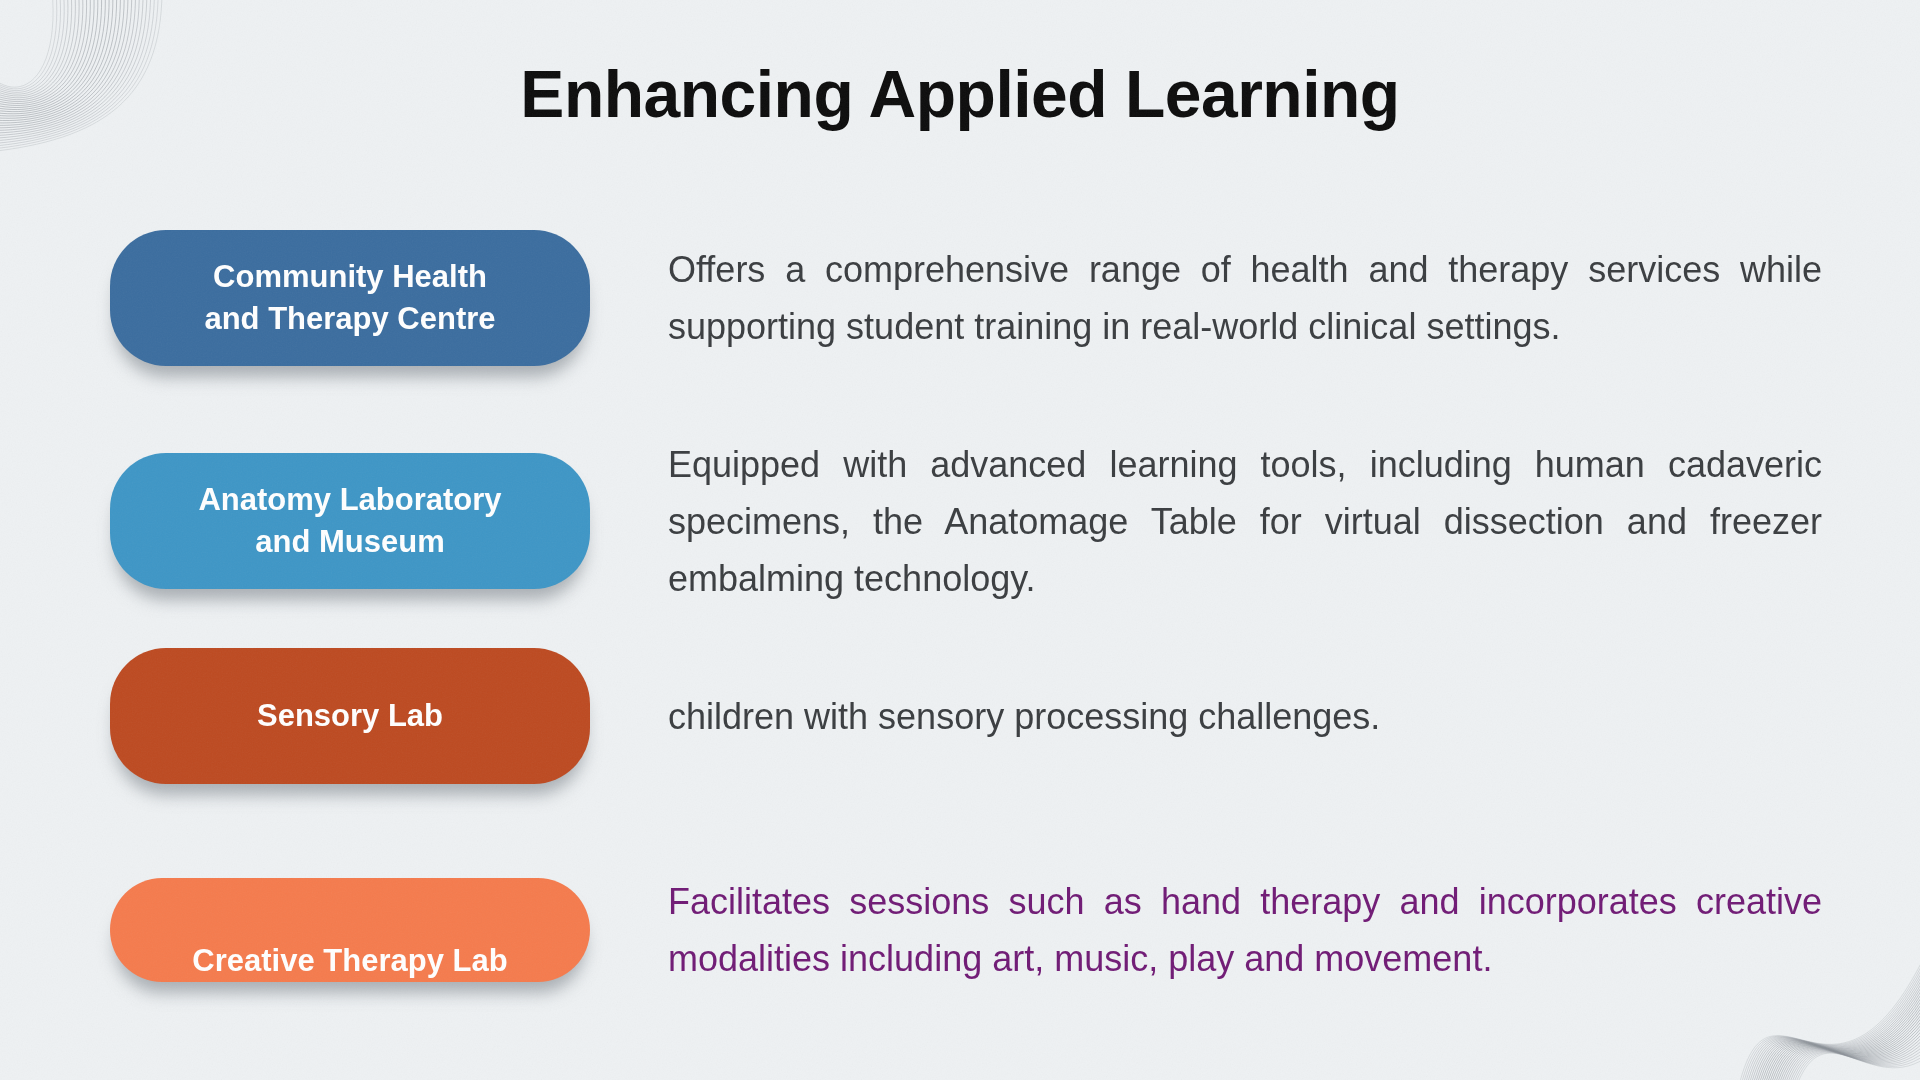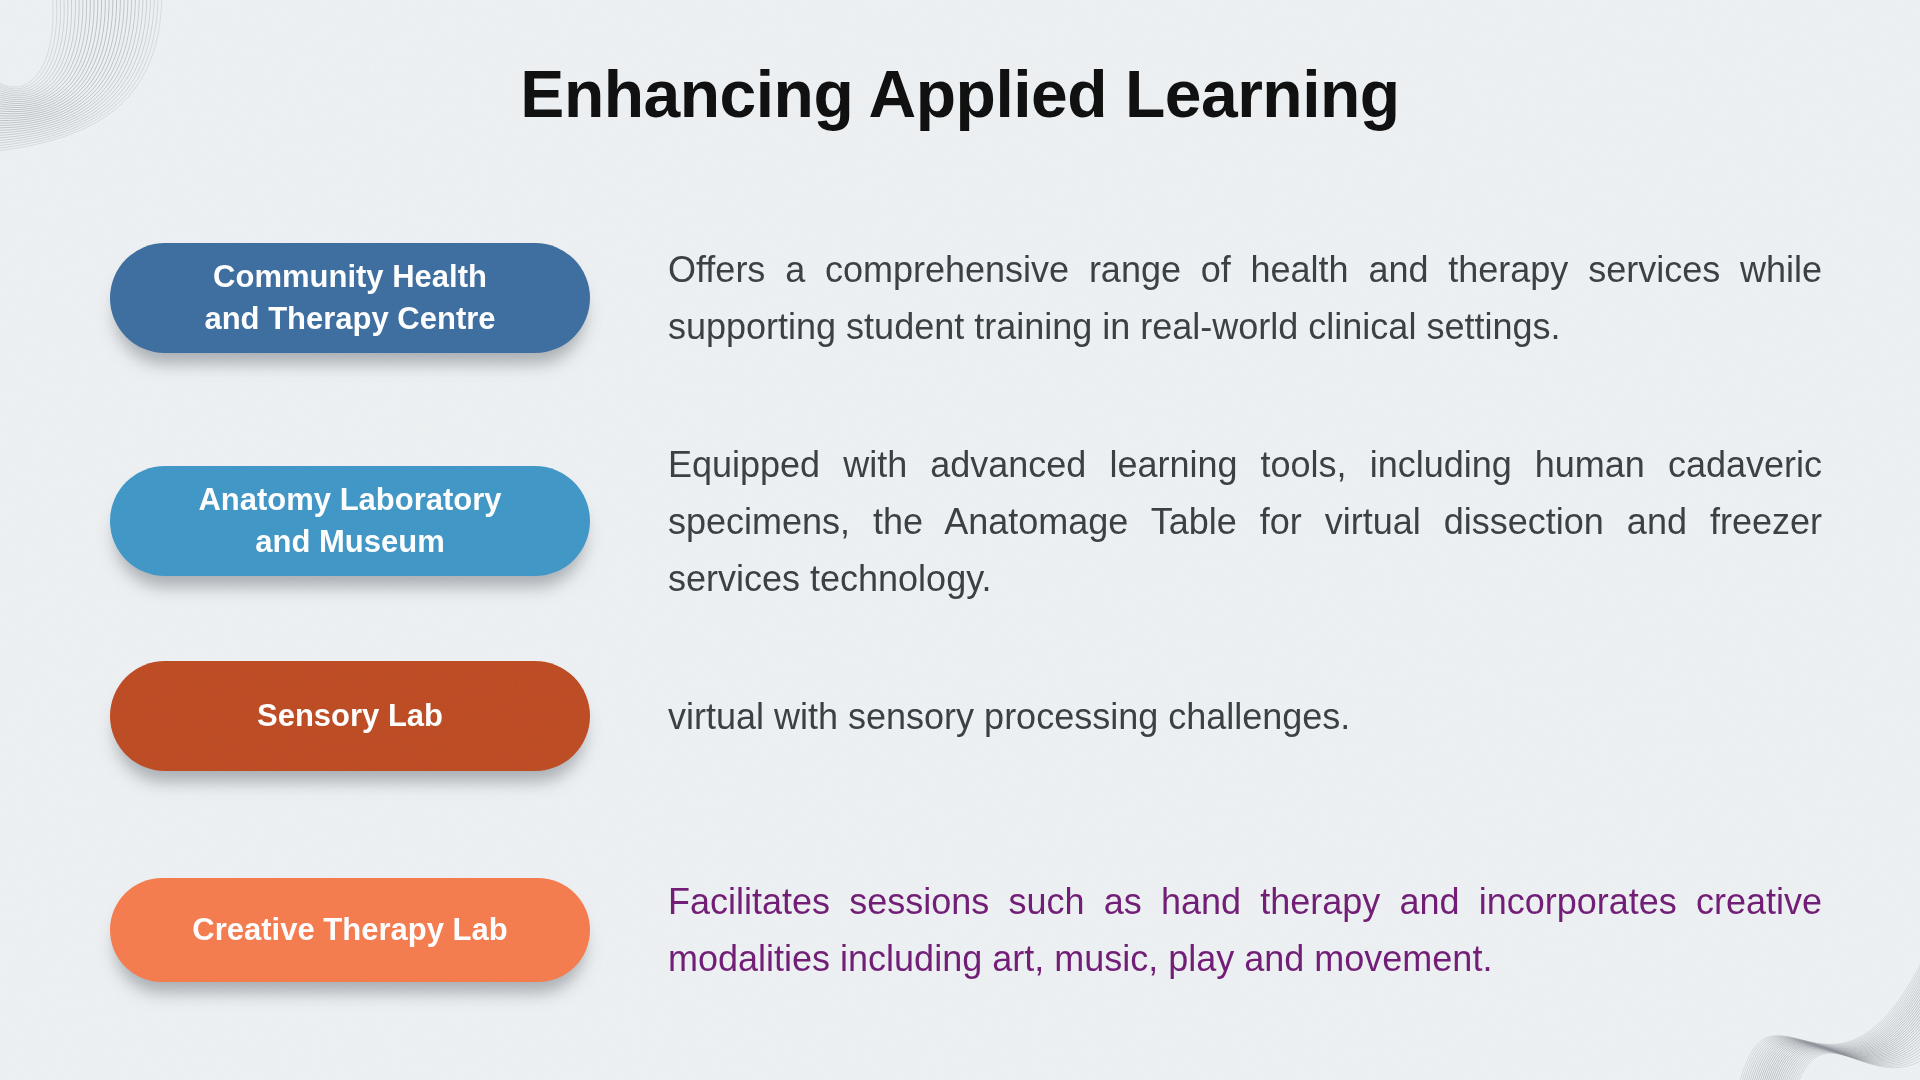--- a/index.html
+++ b/index.html
@@ -52,34 +52,34 @@
     align-items: center;
     z-index: 2;
   }
   .row-1 { top: 243px; }
   .row-2 { top: 466px; }
   .row-3 { top: 661px; }
   .row-4 { top: 875px; }
 
   .pill {
     flex: 0 0 480px;
-    height: 110px;
+    height: 136px;
     border-radius: 56px;
     display: flex;
     flex-direction: column;
     justify-content: center;
     align-items: center;
     color: #ffffff;
     font-weight: 700;
     font-size: 31px;
     line-height: 42px;
     text-align: center;
     box-shadow: 0 16px 16px -5px rgba(104, 112, 120, 0.5);
   }
-  .row-4 .pill { height: 104px; }
+  .row-4 .pill { height: 104px; justify-content: flex-end; }
   .pill-line { display: block; }
 
   .desc {
     flex: 1;
     margin-left: 78px;
     font-size: 36px;
     line-height: 57px;
     color: #3a3d40;
   }
   .dline { display: block; }
@@ -170,30 +170,30 @@
   </section>
 
   <section class="row row-2">
     <div class="pill" style="background-color: rgb(62, 150, 198);">
       <span class="pill-line">Anatomy Laboratory</span>
       <span class="pill-line">and Museum</span>
     </div>
     <p class="desc" style="color: rgb(58, 61, 64);">
       <span class="dline j">Equipped with advanced learning tools, including human cadaveric</span>
       <span class="dline j">specimens, the Anatomage Table for virtual dissection and freezer</span>
-      <span class="dline">services technology.</span>
+      <span class="dline">embalming technology.</span>
     </p>
   </section>
 
   <section class="row row-3">
     <div class="pill" style="background-color: rgb(189, 74, 33);">
       <span class="pill-line">Sensory Lab</span>
     </div>
     <p class="desc" style="color: rgb(58, 61, 64);">
-      <span class="dline">virtual with sensory processing challenges.</span>
+      <span class="dline">children with sensory processing challenges.</span>
     </p>
   </section>
 
   <section class="row row-4">
     <div class="pill" style="background-color: rgb(245, 123, 77);">
       <span class="pill-line">Creative Therapy Lab</span>
     </div>
     <p class="desc" style="color: #701a75;">
       <span class="dline j">Facilitates sessions such as hand therapy and incorporates creative</span>
       <span class="dline">modalities including art, music, play and movement.</span>

